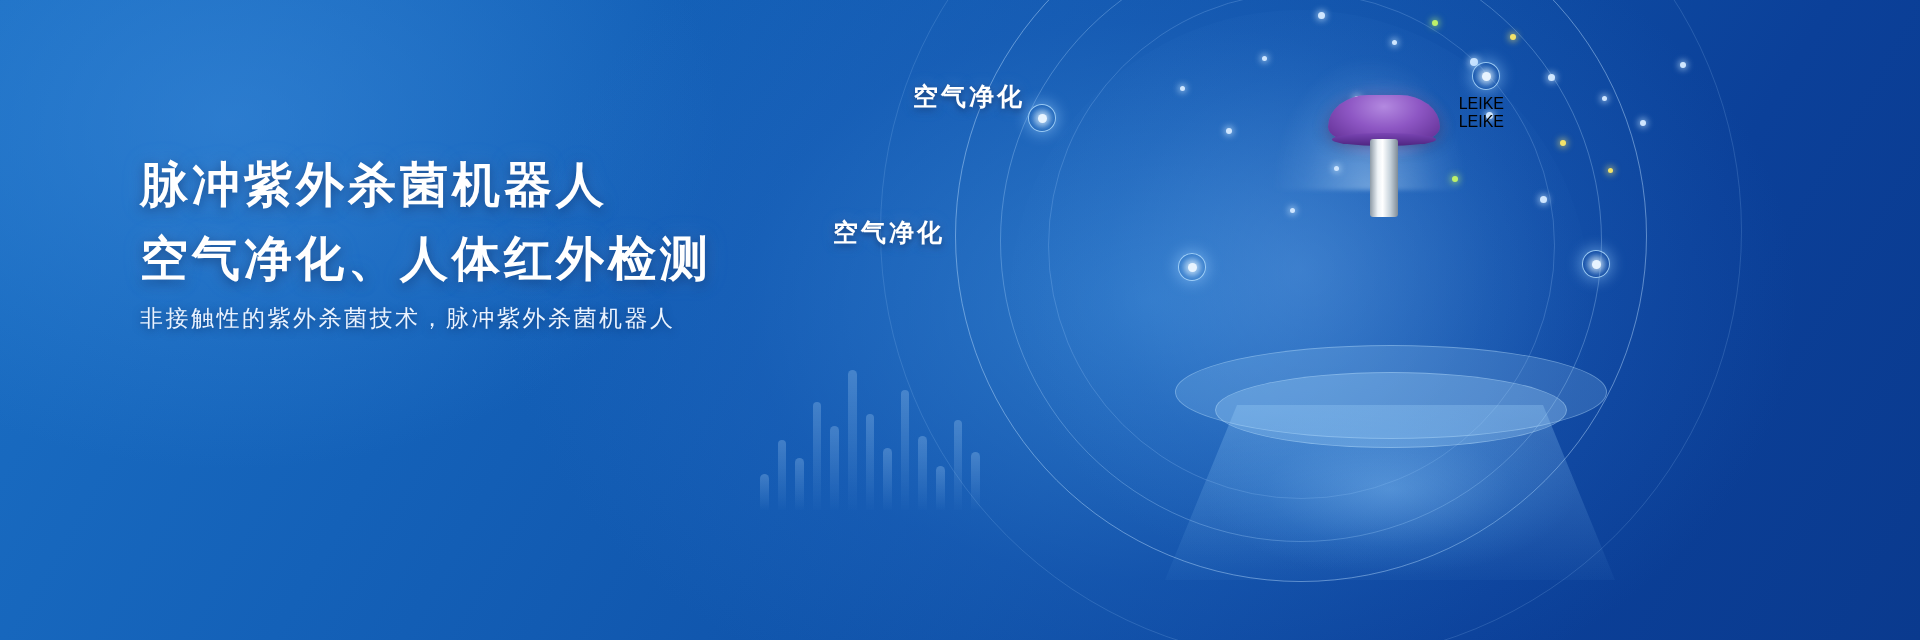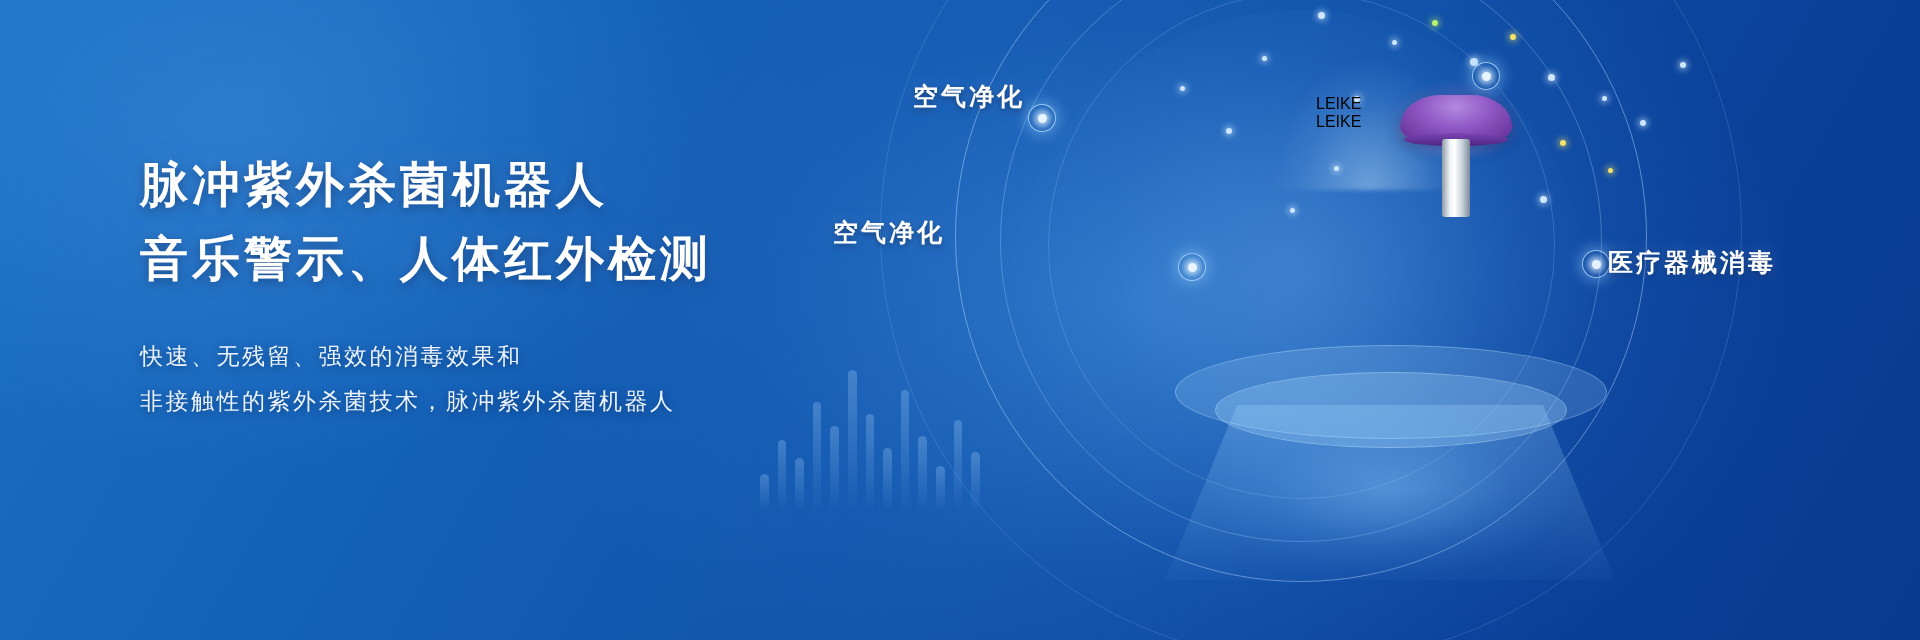--- a/index.html
+++ b/index.html
@@ -55,21 +55,21 @@
   
   .copy{position:absolute;left:140px;top:148px;width:720px;}
   .title{color:#ffffff;font-size:48px;line-height:74px;font-weight:700;letter-spacing:4px;
     font-family:"Liberation Serif","DejaVu Serif",serif;
     text-shadow:0 3px 12px rgba(4,30,80,.55),0 0 22px rgba(150,200,255,.25);white-space:nowrap;}
   .sub{margin-top:38px;color:#eaf3ff;font-size:23px;line-height:45px;letter-spacing:2.5px;
     font-family:"Liberation Serif","DejaVu Serif",serif;
     text-shadow:0 2px 8px rgba(5,35,85,.6);white-space:nowrap;}
 
   
-  .robot{position:absolute;left:1316px;top:95px;width:260px;height:480px;}
+  .robot{position:absolute;left:1244px;top:95px;width:260px;height:480px;text-align:right;}
 
   .floorglow{position:absolute;left:1130px;top:330px;width:520px;height:290px;
     background:radial-gradient(ellipse 260px 120px at 50% 55%,rgba(130,195,250,.42) 0%,rgba(70,150,225,.15) 48%,rgba(0,0,0,0) 72%);}
   .floorband{position:absolute;left:1165px;top:405px;width:450px;height:175px;
     background:linear-gradient(180deg,rgba(150,205,250,.30),rgba(90,165,235,.05));
     clip-path:polygon(16% 0,84% 0,100% 100%,0 100%);}
   .ringplate{position:absolute;border-radius:50%;background:rgba(160,210,252,.20);
     border:1px solid rgba(195,228,255,.35);}
   .ringplate.p1{left:1175px;top:345px;width:430px;height:92px;}
   .ringplate.p2{left:1215px;top:372px;width:350px;height:74px;background:rgba(175,220,255,.26);}
@@ -138,21 +138,20 @@
   <div class="dot" style="left:1290px;top:208px;width:5px;height:5px"></div>
   <div class="dot" style="left:1680px;top:62px;width:6px;height:6px"></div>
 
   <div class="node" style="left:1028px;top:104px"></div>
   <div class="node" style="left:1472px;top:62px"></div>
   <div class="node" style="left:1178px;top:253px"></div>
   <div class="node" style="left:1582px;top:250px"></div>
 
   <div class="label" style="left:913px;top:80px">空气净化</div>
   <div class="label" style="left:833px;top:216px">空气净化</div>
-  <div class="label" style="left:1608px;top:246px">医疗器械消毒</div>
 
   <div class="floorglow"></div>
   <div class="floorband"></div>
   <div class="ringplate p1"></div>
   <div class="ringplate p2"></div>
 
   <div class="robot">
     <div class="lamp-glow"></div>
     <div class="lamp"></div>
     <div class="lamp-rim"></div>
@@ -171,18 +170,17 @@
     <div class="base-lip"></div>
     <div class="base"></div>
     <div class="wheel w1"></div>
     <div class="wheel w2"></div>
     <div class="wheel w3"></div>
     <div class="wheel w4"></div>
   </div>
 
   <div class="copy">
     <div class="title">脉冲紫外杀菌机器人</div>
-    <div class="title">音乐警示、人体红外检测</div>
-    <div class="sub">快速、无残留、强效的消毒效果和</div>
+    <div class="title">空气净化、人体红外检测</div>
     <div class="sub" style="margin-top:0">非接触性的紫外杀菌技术，脉冲紫外杀菌机器人</div>
   </div>
 
 </div>
 
 </body></html>

